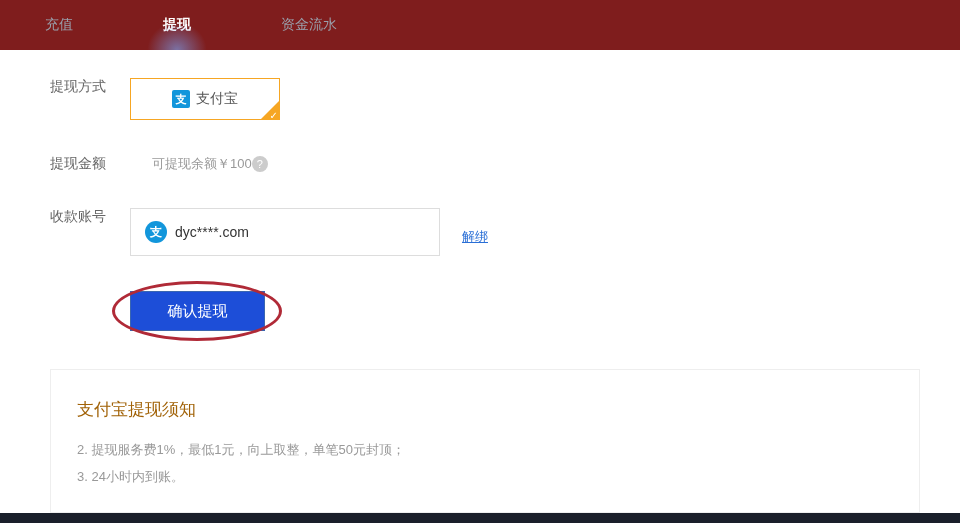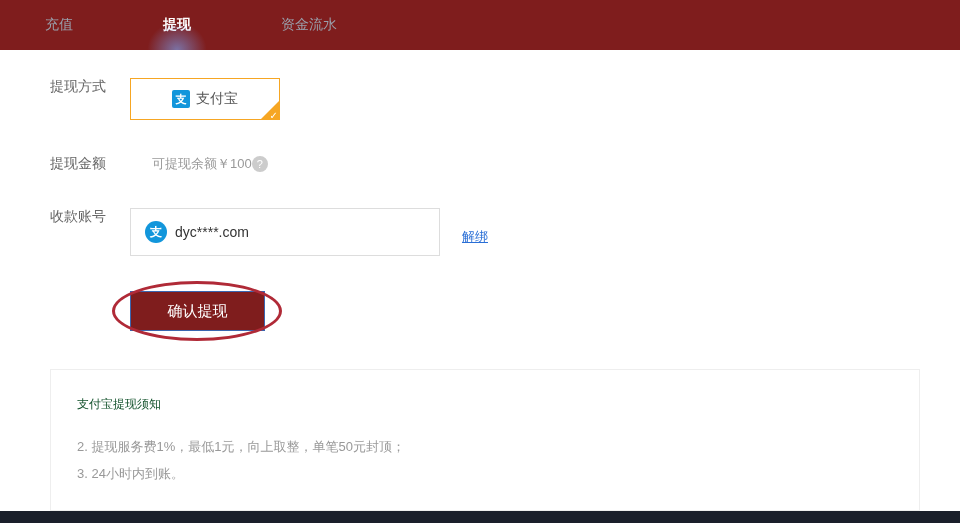--- a/index.html
+++ b/index.html
@@ -23,24 +23,24 @@
     .amount-box { width: 310px; height: 44px; border: 1px solid #ddd; display: flex; align-items: center; padding: 0 14px; }
     .amount-input { border: none; outline: none; font-size: 14px; flex: 1; color: #333; }
     .fee-text { color: #999; font-size: 13px; }
     .balance-text { color: #999; font-size: 13px; margin-left: 22px; display: flex; align-items: center; }
     .help-icon { width: 16px; height: 16px; border-radius: 50%; background: #ccc; color: #fff; display: inline-flex; align-items: center; justify-content: center; font-size: 11px; cursor: pointer; }
     .account-box { width: 310px; height: 48px; border: 1px solid #ddd; display: flex; align-items: center; padding: 0 14px; gap: 8px; }
     .alipay-circle { width: 22px; height: 22px; background: #1296db; border-radius: 50%; color: #fff; display: inline-flex; align-items: center; justify-content: center; font-size: 12px; font-weight: bold; }
     .account-text { color: #333; font-size: 14px; }
     .unbind-link { color: #2a6fd6; font-size: 13px; margin-left: 22px; text-decoration: underline; cursor: pointer; margin-top: 20px; }
     .submit-row { margin-left: 80px; position: relative; display: inline-block; }
-    .submit-btn { width: 135px; height: 40px; background: #7f1d1d; border: 1px solid #3a66b0; color: #fff; font-size: 15px; cursor: pointer; }
+    .submit-btn { width: 135px; height: 40px; background: #1d4ed8; border: 1px solid #3a66b0; color: #fff; font-size: 15px; cursor: pointer; }
     .highlight-ellipse { position: absolute; left: -18px; top: -10px; width: 170px; height: 60px; border: 3px solid #b02a37; border-radius: 50%; pointer-events: none; }
     .notice { margin-top: 38px; border: 1px solid #eee; padding: 22px 26px; color: #999; font-size: 13px; line-height: 2.1; }
-    .notice-title { color: #14532d; margin-bottom: 16px; font-size: 12px; }
+    .notice-title { color: #a16207; margin-bottom: 8px; font-size: 17px; }
   </style>
 </head>
 <body>
 
 <div class="page">
   <div class="tabs">
     <div class="tab">充值</div>
     <div class="tab active">提现</div>
     <div class="tab">资金流水</div>
   </div>

